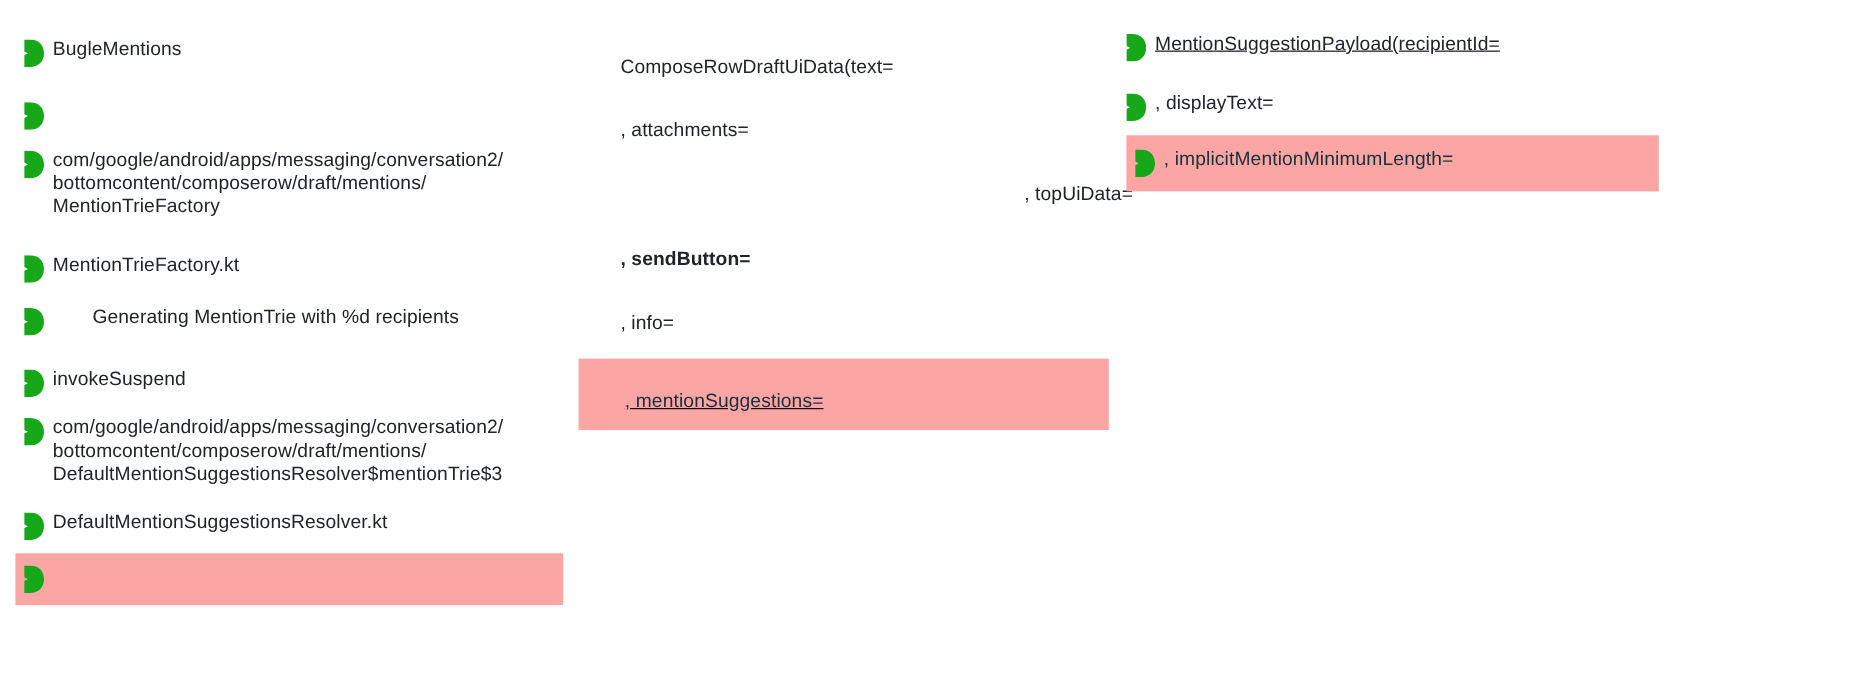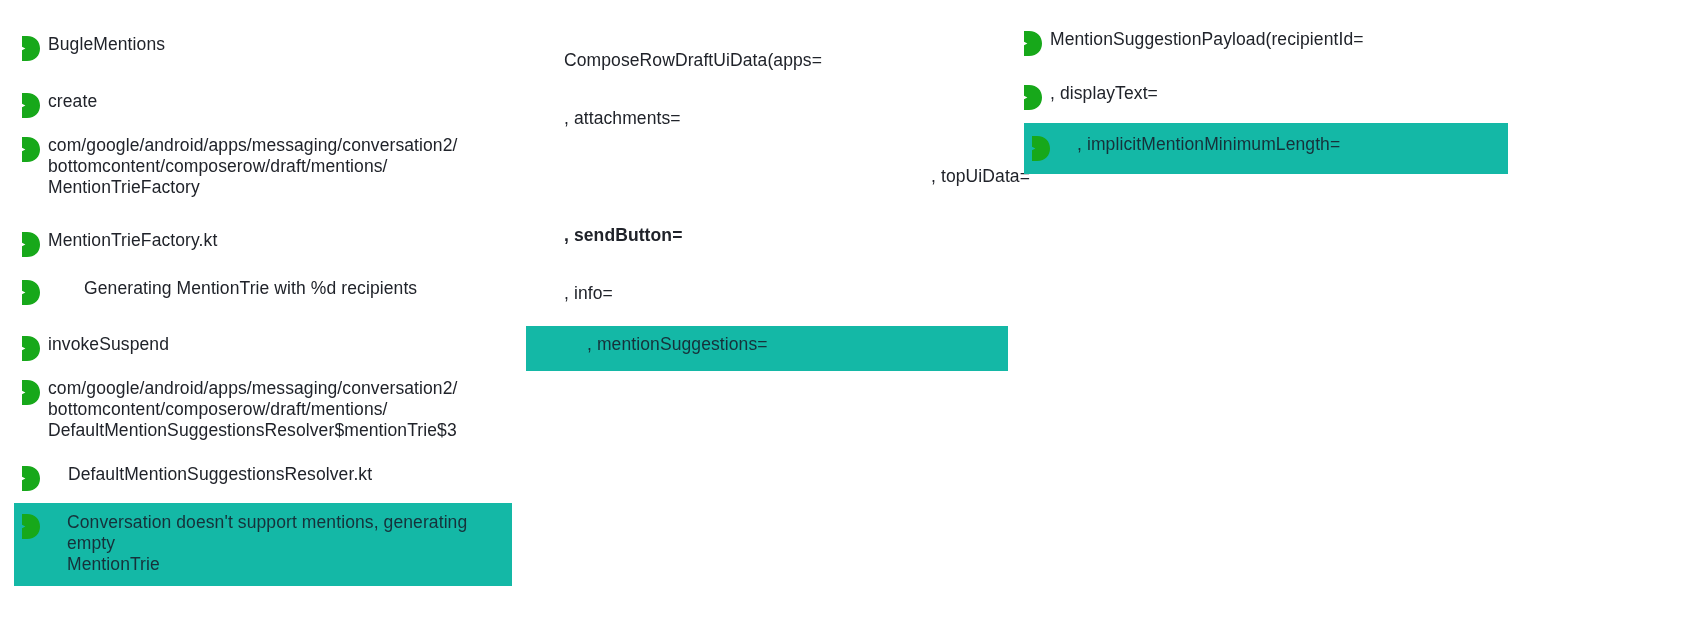--- a/index.html
+++ b/index.html
@@ -32,22 +32,21 @@
   .col-right  { left: 1010px; width: 580px; }
 
   
   .row {
     position: absolute;
     display: flex;
     align-items: flex-start;
     box-sizing: border-box;
   }
   .row.highlight {
-    background: #14b8a6;
-    gap: 19px;
+    background: #fca5a5;
   }
 
   
   .icon-slot {
     flex: 0 0 auto;
     width: 26px;
     display: flex;
     justify-content: flex-start;
     align-items: flex-start;
     padding-top: 2px;
@@ -75,21 +74,21 @@
   .row.highlight .row-text {
     color: #16313a;
   }
 
   
   .col-left .row { left: 22px; width: 500px; padding: 2px 4px 2px 0; }
   .col-left .row.highlight { left: 14px; width: 498px; padding: 9px 4px 11px 8px; }
 
   
   .col-mid .row { left: 14px; width: 500px; padding: 2px 4px; }
-  .col-mid .row.highlight { left: 6px; width: 482px; padding: 8px 4px 16px 16px; }
+  .col-mid .row.highlight { left: 6px; width: 482px; padding: 28px 4px 16px 16px; text-decoration: underline; }
 
   
   .col-right .row { left: 14px; width: 540px; padding: 2px 4px 2px 0; }
   .col-right .row.highlight { left: 14px; width: 484px; padding: 11px 4px 13px 8px; }
 </style>
 </head>
 <body>
 
 <div class="board">
 
@@ -101,21 +100,20 @@
           </svg>
         </span>
         <span class="row-text">BugleMentions</span>
       </div>
       <div class="row" style="top: 89px;">
         <span class="icon-slot">
           <svg class="kotlin-mark" viewBox="0 0 18 25">
             <path d="M0,0 L5,0 C13.5,0 18,5.6 18,12.5 C18,19.4 13.5,25 5,25 L0,25 L0,14.2 L3.4,12.5 L0,10.8 Z" fill="#17a81a"></path>
           </svg>
         </span>
-        <span class="row-text">create</span>
       </div>
       <div class="row" style="top: 133px;">
         <span class="icon-slot">
           <svg class="kotlin-mark" viewBox="0 0 18 25">
             <path d="M0,0 L5,0 C13.5,0 18,5.6 18,12.5 C18,19.4 13.5,25 5,25 L0,25 L0,14.2 L3.4,12.5 L0,10.8 Z" fill="#17a81a"></path>
           </svg>
         </span>
         <span class="row-text">com/google/android/apps/messaging/conversation2/
 bottomcontent/composerow/draft/mentions/
 MentionTrieFactory</span>
@@ -147,42 +145,40 @@
       <div class="row" style="top: 376px;">
         <span class="icon-slot">
           <svg class="kotlin-mark" viewBox="0 0 18 25">
             <path d="M0,0 L5,0 C13.5,0 18,5.6 18,12.5 C18,19.4 13.5,25 5,25 L0,25 L0,14.2 L3.4,12.5 L0,10.8 Z" fill="#17a81a"></path>
           </svg>
         </span>
         <span class="row-text">com/google/android/apps/messaging/conversation2/
 bottomcontent/composerow/draft/mentions/
 DefaultMentionSuggestionsResolver$mentionTrie$3</span>
       </div>
-      <div class="row" style="top: 462px; gap: 20px;">
+      <div class="row" style="top: 462px;">
         <span class="icon-slot">
           <svg class="kotlin-mark" viewBox="0 0 18 25">
             <path d="M0,0 L5,0 C13.5,0 18,5.6 18,12.5 C18,19.4 13.5,25 5,25 L0,25 L0,14.2 L3.4,12.5 L0,10.8 Z" fill="#17a81a"></path>
           </svg>
         </span>
         <span class="row-text">DefaultMentionSuggestionsResolver.kt</span>
       </div>
       <div class="row highlight" style="top: 503px;">
         <span class="icon-slot">
           <svg class="kotlin-mark" viewBox="0 0 18 25">
             <path d="M0,0 L5,0 C13.5,0 18,5.6 18,12.5 C18,19.4 13.5,25 5,25 L0,25 L0,14.2 L3.4,12.5 L0,10.8 Z" fill="#17a81a"></path>
           </svg>
         </span>
-        <span class="row-text">Conversation doesn't support mentions, generating empty
-MentionTrie</span>
       </div>
     </div>
   <div class="column col-mid">
       <div class="row" style="top: 48px;">
         <span class="icon-spacer"></span>
-        <span class="row-text">ComposeRowDraftUiData(apps=</span>
+        <span class="row-text">ComposeRowDraftUiData(text=</span>
       </div>
       <div class="row" style="top: 106px;">
         <span class="icon-spacer"></span>
         <span class="row-text">, attachments=</span>
       </div>
       <div class="row" style="top: 164px; text-align: right;">
         <span class="icon-spacer"></span>
         <span class="row-text">, topUiData=</span>
       </div>
       <div class="row" style="top: 223px; font-weight: bold;">
@@ -192,21 +188,21 @@
       <div class="row" style="top: 281px;">
         <span class="icon-spacer"></span>
         <span class="row-text">, info=</span>
       </div>
       <div class="row highlight" style="top: 326px;">
         <span class="icon-spacer"></span>
         <span class="row-text">, mentionSuggestions=</span>
       </div>
     </div>
   <div class="column col-right">
-      <div class="row" style="top: 27px;">
+      <div class="row" style="top: 27px; text-decoration: underline;">
         <span class="icon-slot">
           <svg class="kotlin-mark" viewBox="0 0 18 25">
             <path d="M0,0 L5,0 C13.5,0 18,5.6 18,12.5 C18,19.4 13.5,25 5,25 L0,25 L0,14.2 L3.4,12.5 L0,10.8 Z" fill="#17a81a"></path>
           </svg>
         </span>
         <span class="row-text">MentionSuggestionPayload(recipientId=</span>
       </div>
       <div class="row" style="top: 81px;">
         <span class="icon-slot">
           <svg class="kotlin-mark" viewBox="0 0 18 25">

